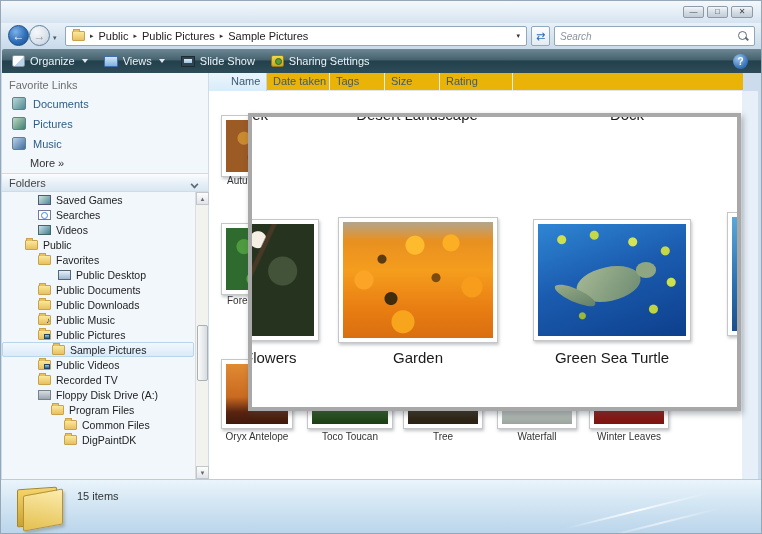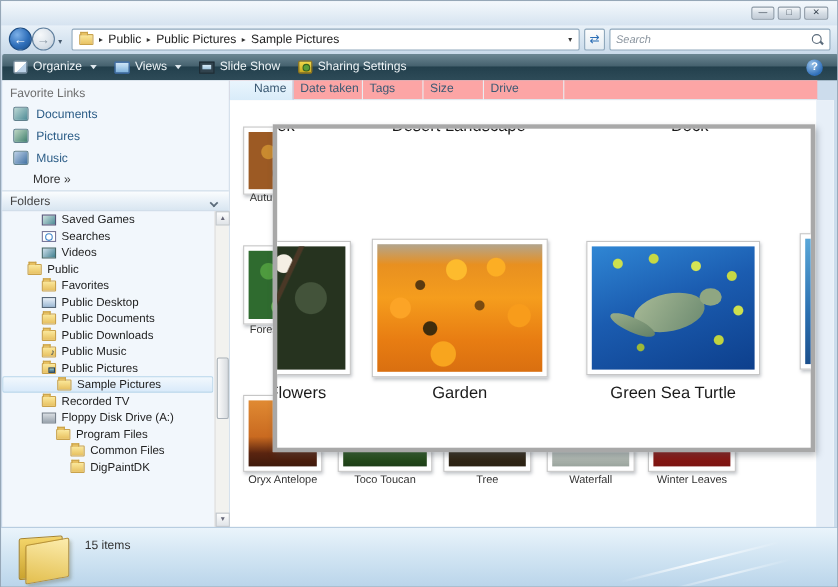--- a/index.html
+++ b/index.html
@@ -86,21 +86,21 @@
   .ic-computer::before{content:"";position:absolute;left:2px;top:2px;right:2px;bottom:3px;background:linear-gradient(#bcd8f0,#6c9cc8);}
   .ic-floppy{background:linear-gradient(#d8dde2,#9aa4ae);border:1px solid #78828c;}
   .ic-drive{background:linear-gradient(#eef1f4,#b8c2cc);border:1px solid #828c96;border-radius:2px;}
   .ic-drive::after{content:"";position:absolute;left:1px;bottom:1px;width:4px;height:2px;background:#4d8a5a;}
   .tscroll{position:absolute;left:193px;top:119px;width:13px;height:287px;background:#f2f2ef;border-left:1px solid #ddd;}
   .tsbtn{position:absolute;left:0;width:13px;height:13px;background:linear-gradient(#fdfdfd,#e0e4e8);border:1px solid #c0c6cc;
     font-size:6px;color:#667;text-align:center;line-height:12px;padding:0;}
   .tsthumb{position:absolute;left:1px;top:133px;width:11px;height:56px;background:linear-gradient(90deg,#fbfbfb,#d8dce0);border:1px solid #a8b0b8;border-radius:2px;}
 
   
-  .colhdr{position:absolute;left:208px;top:72px;width:534px;height:18px;background:#fca5a5;border-bottom:1px solid #e0e6ec;font-size:11px;color:#3c5a74;}
+  .colhdr{position:absolute;left:208px;top:72px;width:534px;height:18px;background:#eab308;border-bottom:1px solid #e0e6ec;font-size:11px;color:#3c5a74;}
   .col{position:absolute;top:0;height:18px;line-height:17px;border-right:1px solid #e8edf2;padding-left:6px;cursor:default;}
   .col.sorted{background:linear-gradient(180deg,#eaf5fd,#d9ecf9);border-right:1px solid #bcd9ec;padding-left:22px;}
   .maincontent{position:absolute;left:208px;top:90px;width:549px;height:388px;background:#fff;overflow:hidden;}
   .rightstrip{position:absolute;left:533px;top:0;width:16px;height:388px;background:#e7eff8;}
 
   .pframe{position:absolute;background:#fff;border:1px solid #c6c6c6;box-shadow:1px 2px 3px rgba(80,90,100,.35);padding:4px;}
   .photo{width:100%;height:100%;}
   .ilabel{position:absolute;font-size:10px;color:#333;text-align:center;white-space:nowrap;}
 
   
@@ -256,21 +256,21 @@
           <span>Videos</span>
         </div>
       <div class="titem" style="padding-left:23px">
           <span class="ic ic-folder"></span>
           <span>Public</span>
         </div>
       <div class="titem" style="padding-left:36px">
           <span class="ic ic-folder"></span>
           <span>Favorites</span>
         </div>
-      <div class="titem" style="padding-left:36px">
+      <div class="titem" style="padding-left:56px">
           <span class="ic ic-desktop"></span>
           <span>Public Desktop</span>
         </div>
       <div class="titem" style="padding-left:36px">
           <span class="ic ic-folder"></span>
           <span>Public Documents</span>
         </div>
       <div class="titem" style="padding-left:36px">
           <span class="ic ic-folder"></span>
           <span>Public Downloads</span>
@@ -283,20 +283,26 @@
         </div>
       <div class="titem" style="padding-left:36px">
           <span class="ic ic-folder">
             <i class="ov-pic"></i>
           </span>
           <span>Public Pictures</span>
         </div>
       <div class="titem sel" style="padding-left:49px">
           <span class="ic ic-folder"></span>
           <span>Sample Pictures</span>
+        </div>
+      <div class="titem" style="padding-left:36px">
+          <span class="ic ic-folder">
+            <i class="ov-pic"></i>
+          </span>
+          <span>Public Videos</span>
         </div>
       <div class="titem" style="padding-left:36px">
           <span class="ic ic-folder"></span>
           <span>Recorded TV</span>
         </div>
       <div class="titem" style="padding-left:36px">
           <span class="ic ic-floppy"></span>
           <span>Floppy Disk Drive (A:)</span>
         </div>
       <div class="titem" style="padding-left:49px">
@@ -317,21 +323,21 @@
       <div class="tsthumb"></div>
       <button class="tsbtn" style="bottom:0;top:auto">▼</button>
     </div>
   </div>
 
   <div class="colhdr">
     <div class="col sorted" style="left:0;width:58px">Name</div>
     <div class="col" style="left:58px;width:63px">Date taken</div>
     <div class="col" style="left:121px;width:55px">Tags</div>
     <div class="col" style="left:176px;width:55px">Size</div>
-    <div class="col" style="left:231px;width:73px">Drive</div>
+    <div class="col" style="left:231px;width:73px">Rating</div>
   </div>
 
   <div class="maincontent">
     <div class="rightstrip"></div>
 
     <div class="pframe" style="left:12px;top:24px;width:70px;height:62px">
         <div class="photo p-autumn"></div>
       </div>
     <div class="ilabel" style="left:18px;top:84px;width:70px;text-align:left">Autumn Leaves</div>
     <div class="pframe" style="left:12px;top:132px;width:70px;height:72px">

